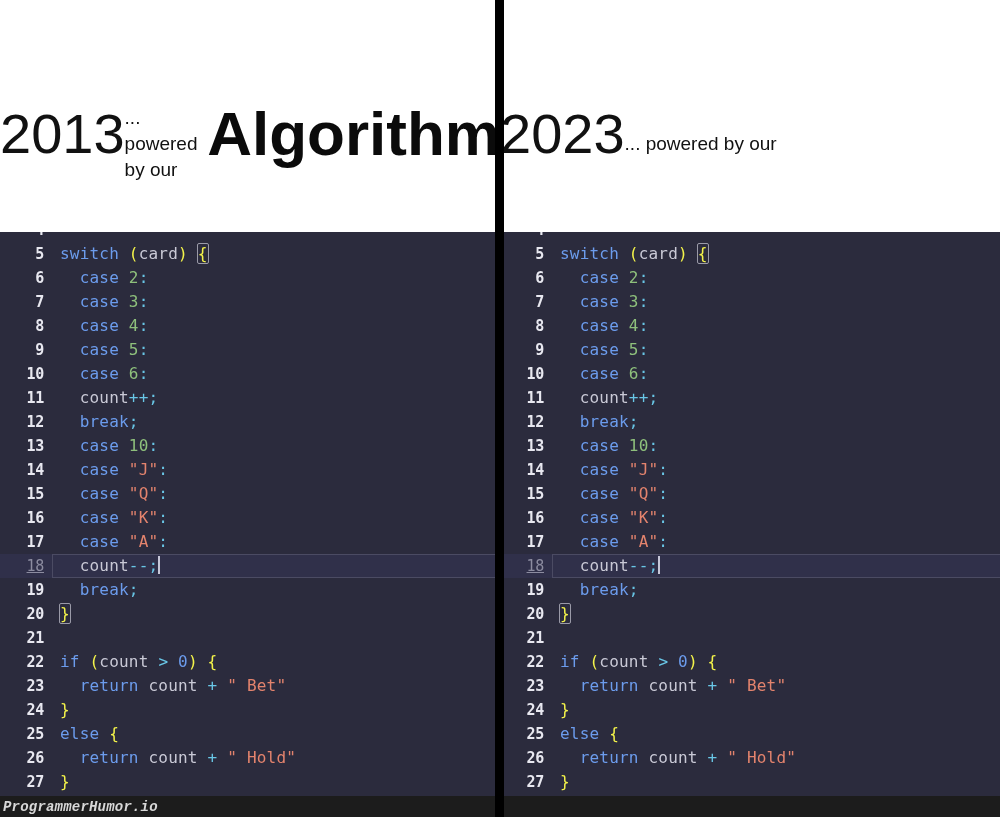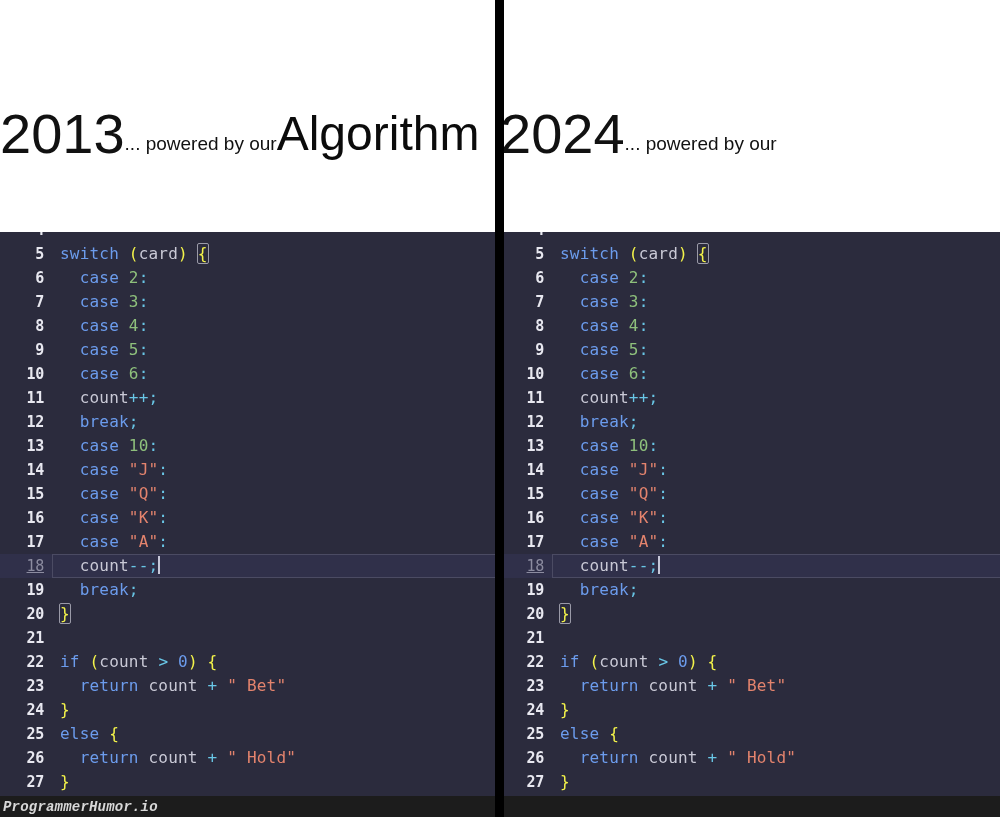--- a/index.html
+++ b/index.html
@@ -49,24 +49,24 @@
     letter-spacing:0px;
   }
   .sub{
     font-size:19px;
     line-height:26px;
     color:#111111;
     margin-top:20px;
     font-weight:400;
   }
   .bigword{
-    font-size:48px;
+    font-size:62px;
     line-height:70px;
     color:#0b0b0b;
-    font-weight:400;
+    font-weight:700;
   }
   
   .editor{
     flex:1 1 auto;
     background:#2b2b3d;
     position:relative;
     overflow:hidden;
     font-family:"DejaVu Sans Mono","Liberation Mono",monospace;
     font-size:16px;
   }
@@ -198,21 +198,21 @@
     </div>
     <div class="wm-bar">
       <span class="wm-text">ProgrammerHumor.io</span>
     </div>
   </div>
 
   <div class="divider"></div>
 
   <div class="panel" id="panel-right">
     <div class="caption">
-      <div class="year">2024</div>
+      <div class="year">2023</div>
       <div class="sub">... powered by our</div>
     </div>
     <div class="editor">
       <div class="code-scroll">
           <div class="line"><span class="ln">4</span><span class="code"></span></div>
           <div class="line"><span class="ln">5</span><span class="code"><span class="kw">switch</span><span class="var"> </span><span class="par">(</span><span class="var">card</span><span class="par">)</span><span class="var"> </span><span class="brc brcbox">{</span></span></div>
           <div class="line"><span class="ln">6</span><span class="code"><span class="var">  </span><span class="kw">case</span><span class="var"> </span><span class="num">2</span><span class="punc">:</span></span></div>
           <div class="line"><span class="ln">7</span><span class="code"><span class="var">  </span><span class="kw">case</span><span class="var"> </span><span class="num">3</span><span class="punc">:</span></span></div>
           <div class="line"><span class="ln">8</span><span class="code"><span class="var">  </span><span class="kw">case</span><span class="var"> </span><span class="num">4</span><span class="punc">:</span></span></div>
           <div class="line"><span class="ln">9</span><span class="code"><span class="var">  </span><span class="kw">case</span><span class="var"> </span><span class="num">5</span><span class="punc">:</span></span></div>

